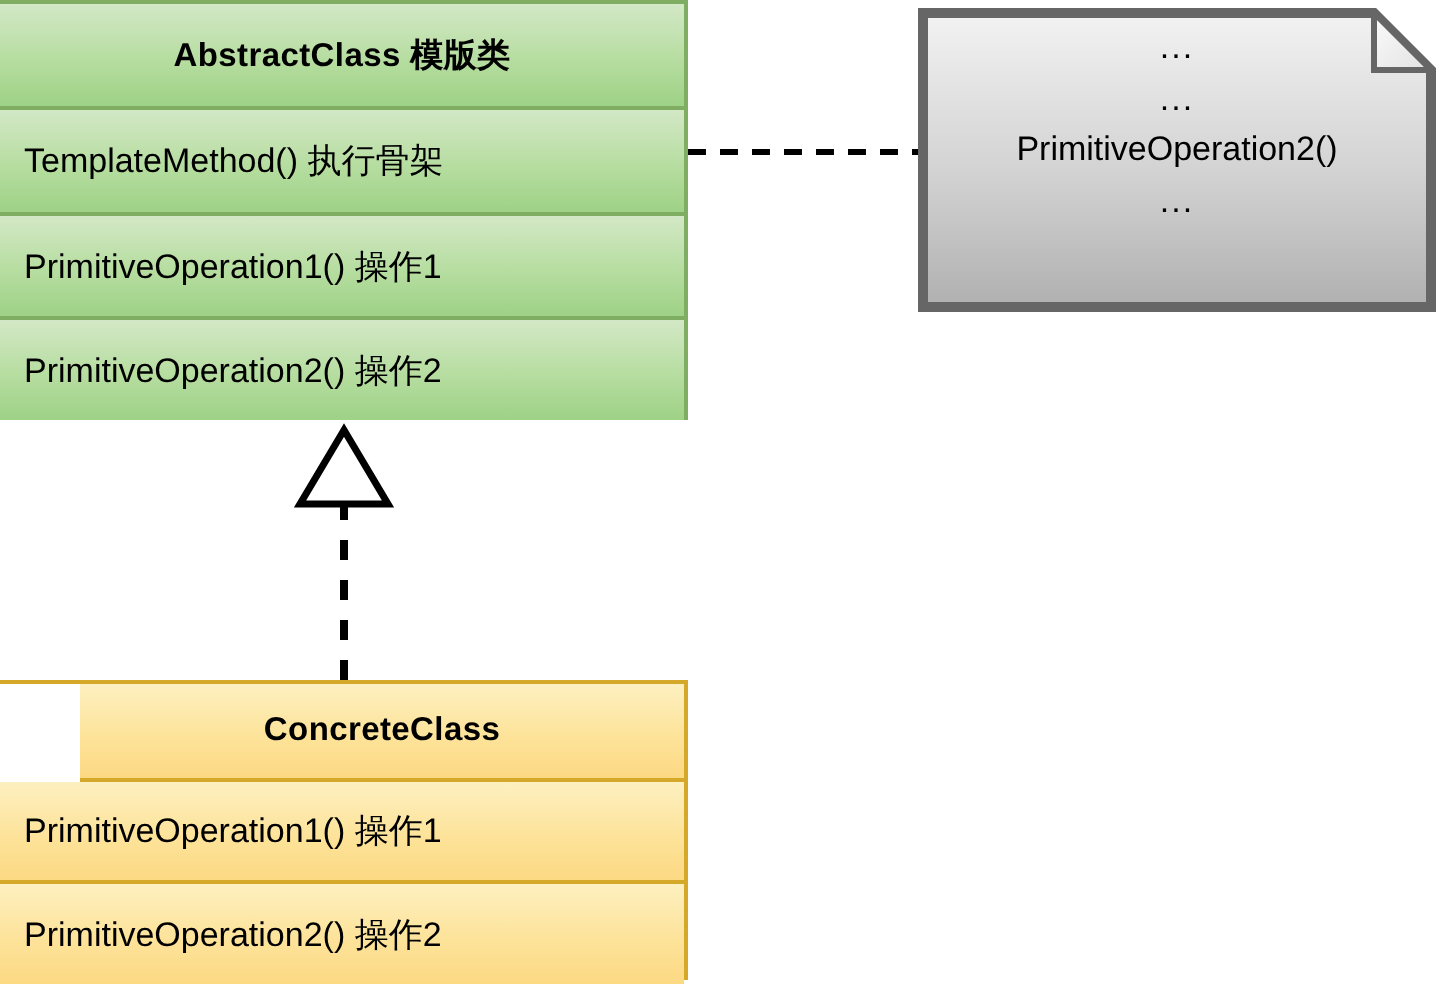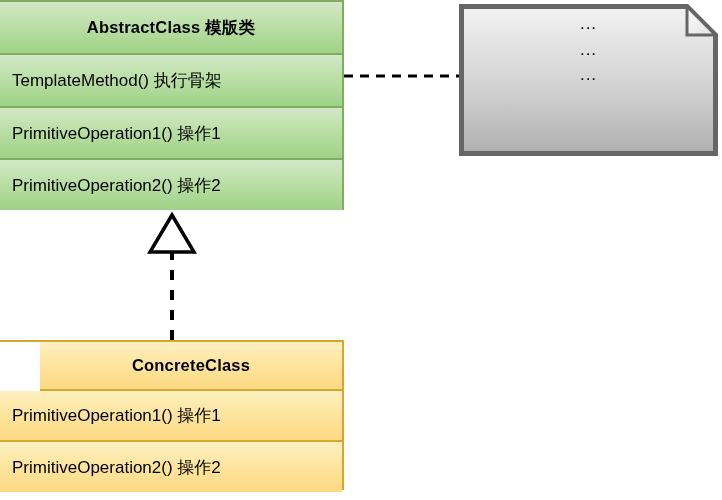--- a/index.html
+++ b/index.html
@@ -155,20 +155,21 @@
         </linearGradient>
       </defs>
 
       <path d="M 2.5 2.5 L 228 2.5 L 256.5 31 L 256.5 149.5 L 2.5 149.5 Z" fill="url(#noteGrad)" stroke="#666666" stroke-width="5" stroke-linejoin="miter"></path>
 
       <path d="M 228 2.5 L 256.5 31 L 228 31 Z" fill="url(#foldGrad)" stroke="#666666" stroke-width="3" stroke-linejoin="miter"></path>
     </svg>
     <div id="note-text">
       <span class="nl ell">...</span>
       <span class="nl ell">...</span>
+      <span class="nl">PrimitiveOperation2()</span>
       <span class="nl ell">...</span>
     </div>
   </div>
 
   <div class="uml-class" id="concrete-class">
     <div class="row title">ConcreteClass</div>
     <div class="row member m1">PrimitiveOperation1()  操作1</div>
     <div class="row member m2">PrimitiveOperation2()  操作2</div>
   </div>
 

